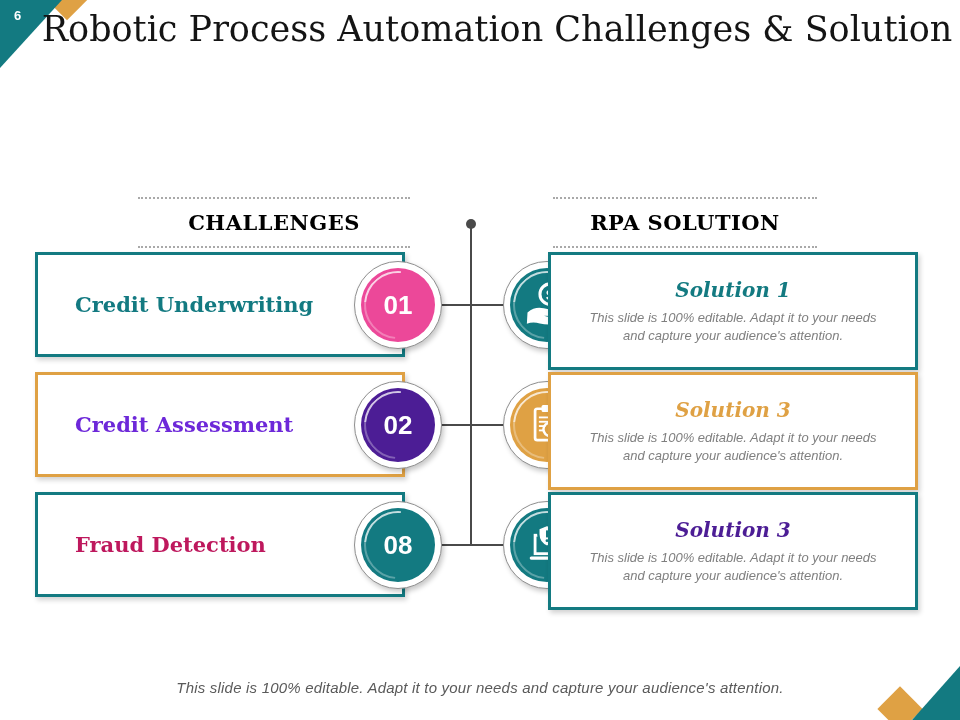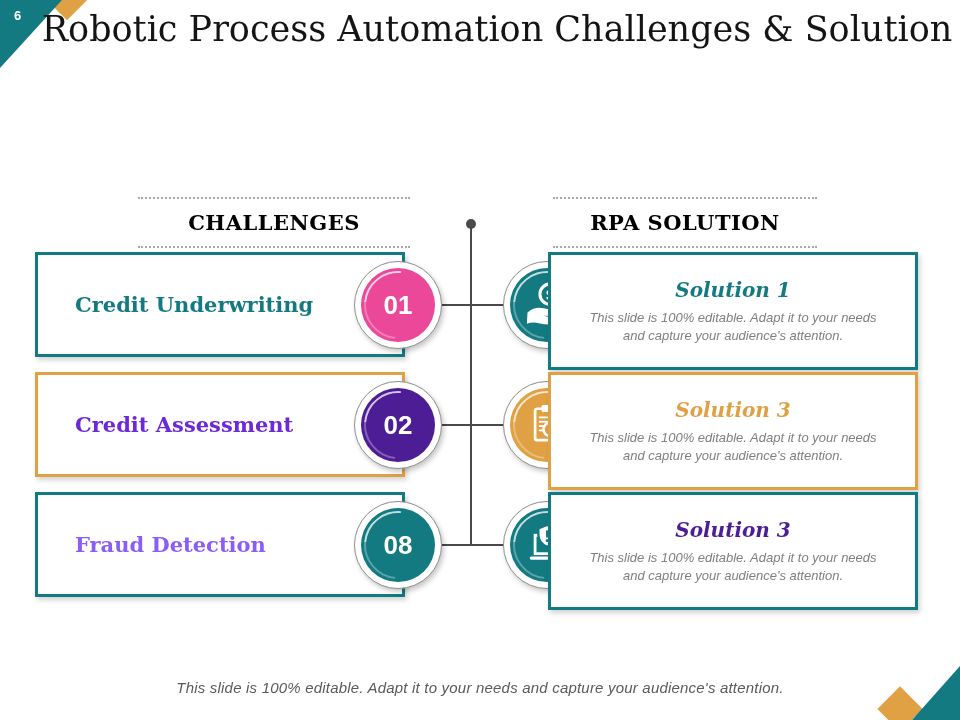--- a/index.html
+++ b/index.html
@@ -136,21 +136,21 @@
         <line x1="31.8" y1="32.8" x2="37.5" y2="38.8" stroke="#fff" stroke-width="3.2" stroke-linecap="round"></line>
       </svg>
     </div>
   </div>
   <div class="sol-box row2" style="border-color: rgb(223, 161, 68);">
     <div class="sol-title" style="color: rgb(223, 161, 68);">Solution 3</div>
     <div class="sol-body">This slide is 100% editable. Adapt it to your needs and capture your audience's attention.</div>
   </div>
 
   <div class="chal-box row3" style="border-color: rgb(19, 122, 129);">
-    <span class="chal-label" style="color: #8b5cf6;">Fraud Detection</span>
+    <span class="chal-label" style="color: #be185d;">Fraud Detection</span>
   </div>
   <div class="ring num cr3">
     <div class="fill" style="background-color: rgb(19, 122, 129);">
       <span class="num-text">08</span>
     </div>
   </div>
   <div class="ring ico cr3">
     <div class="fill" style="background-color: rgb(19, 122, 129); color: rgb(19, 122, 129);">
       <svg viewBox="0 0 48 48">
         <rect x="13" y="15" width="22" height="17" fill="none" stroke="#fff" stroke-width="2.6"></rect>

